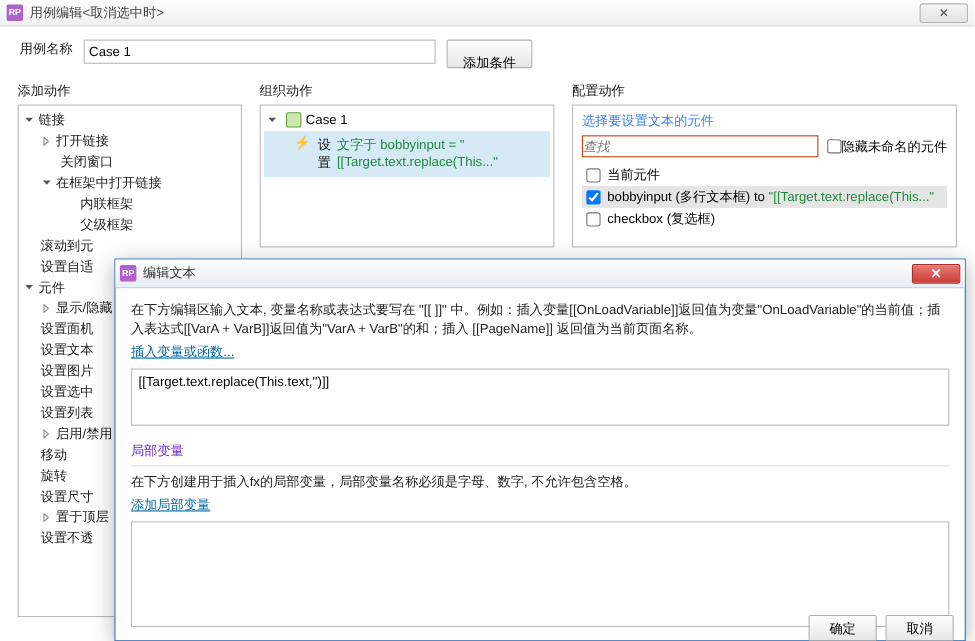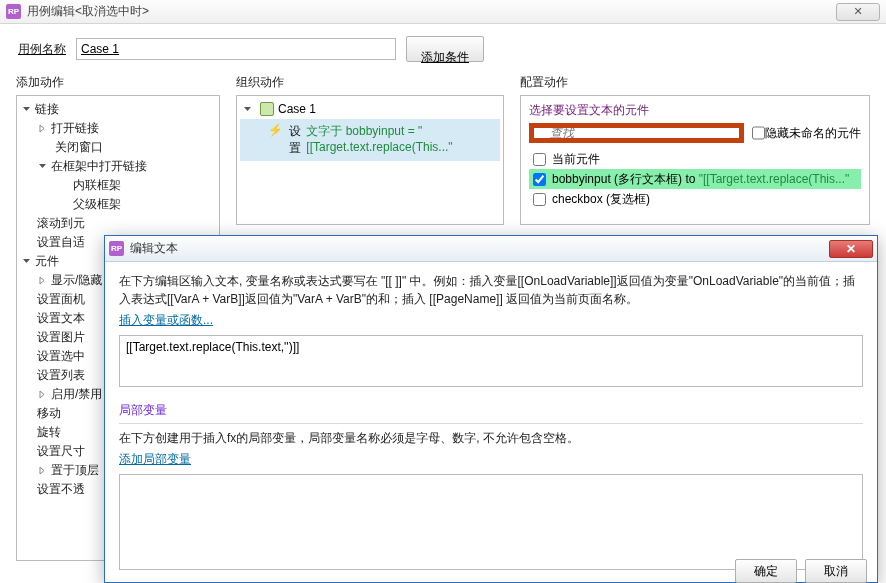--- a/index.html
+++ b/index.html
@@ -3,21 +3,21 @@
 <meta charset="utf-8">
 <style>
 * { margin: 0; padding: 0; box-sizing: border-box; font-family: "Microsoft YaHei", Tahoma, sans-serif; font-size: 12px; }
 body { background: #fff; width: 886px; height: 583px; overflow: hidden; position: relative; }
 
 .titlebar { height: 24px; background: linear-gradient(#fdfdfd,#f0f0f0); border-bottom: 1px solid #d5d5d5; display: flex; align-items: center; padding: 0 6px; }
 .titlebar .logo { width: 15px; height: 15px; background: #b061cc; border-radius: 2px; margin-right: 6px; display:flex;align-items:center;justify-content:center;color:#fff;font-size:8px;font-weight:bold;}
 .titlebar .title { flex: 1; color: #444; }
 .titlebar .close { width: 44px; height: 18px; border: 1px solid #b4b4b4; border-radius: 3px; background: linear-gradient(#f5f5f5,#e3e3e3); display:flex;align-items:center;justify-content:center;font-family:Arial;font-size:11px;color:#555;}
 
-.row1 { display:flex; align-items:center; padding: 12px 18px; gap:10px;text-decoration:underline; }
+.row1 { display:flex; padding: 12px 18px; gap:10px; }
 .row1 label { color:#222; }
 .casename { width: 320px; height: 22px; border:1px solid #b9b9b9; padding:2px 4px; }
 .addcond { height:24px; padding:12px 14px; border:1px solid #b2b2b2; background:linear-gradient(#fefefe,#e6e6e6); border-radius:2px; }
 
 .cols { display:flex; padding:0 16px; gap:16px; }
 .colhdr { color:#222; margin-bottom:4px; }
 
 .col1 { width:204px; }
 .tree { border:1px solid #bbb; height:466px; overflow:hidden; padding:4px 0; }
 .tree-item { display:flex; align-items:center; height:19px; padding-left:4px; white-space:nowrap; color:#222;}
@@ -29,27 +29,27 @@
 .orgbox { border:1px solid #bbb; height:130px; padding:3px; }
 .org-case { display:flex; align-items:center; height:20px; }
 .org-case .tree-toggle{margin-left:2px;}
 .org-caseicon { width:14px;height:14px;border:1px solid #6f9e3e;background:#cde8af;border-radius:2px;margin:0 4px;}
 .org-action { background:#d6eaf6; padding:4px 4px 4px 28px; color:#1f8a3e; display:flex; }
 .org-action .bolt { color:#666; margin-right:6px;}
 .org-action .set { color:#111; margin-right:0;}
 
 .col3 { flex:1; }
 .cfgbox { border:1px solid #bbb; height:130px; padding:6px 8px; display:flex; flex-direction:column;}
-.cfglabel { color:#701a75; margin-bottom:4px;}
+.cfglabel { color:#3b82f6; margin-bottom:4px;}
 .findrow { display:flex; align-items:center; gap:8px; margin-bottom:6px;}
-.findrow input { flex:1; height:20px; border:5px solid #c2410c; padding:2px 16px; color:#888; font-style:italic;}
+.findrow input { flex:1; height:20px; border:1px solid #c2410c; padding:2px 0; color:#888; font-style:italic;}
 .chk { width:13px;height:13px; }
 .widgetlist { flex:1; overflow:hidden; }
 .wrow { display:flex; align-items:center; height:20px; gap:6px; padding-left:4px;}
-.wrow.hl { background:#86efac;align-items:center; }
+.wrow.hl { background:#e5e5e5;align-items:center; }
 .wrow .txt { white-space:nowrap; overflow:hidden; text-overflow:ellipsis;}
 .wrow .txt .green { color:#1f8a3e; }
 
 
 .dlg2 { position:absolute; left:104px; top:235px; width:774px; height:348px; background:#fff; border:1px solid #2a6fb4; box-shadow:0 4px 18px rgba(0,0,0,0.3); }
 .dlg2 .tb { height:26px; background:linear-gradient(#fdfdfd,#e8eef5); border-bottom:1px solid #c2d0de; display:flex;align-items:center; padding:0 4px;}
 .dlg2 .tb .logo { width:15px;height:15px;background:#b061cc;border-radius:2px;margin-right:6px;display:flex;align-items:center;justify-content:center;color:#fff;font-size:8px;font-weight:bold;}
 .dlg2 .tb .title { flex:1; color:#333;}
 .dlg2 .tb .close2 { width:44px;height:18px;background:linear-gradient(#e87b78,#cc3b36);border:1px solid #a82f2a;border-radius:2px;color:#fff;display:flex;align-items:center;justify-content:center;font-weight:bold;font-family:Arial;}
 .dlg2 .body { padding:10px 14px;}

